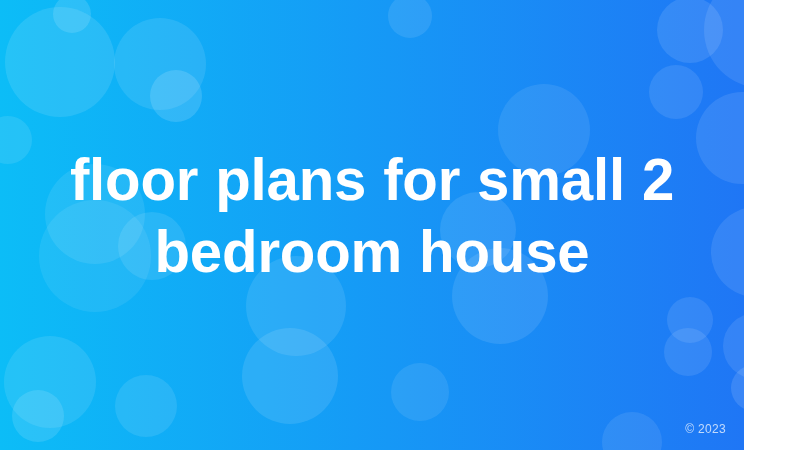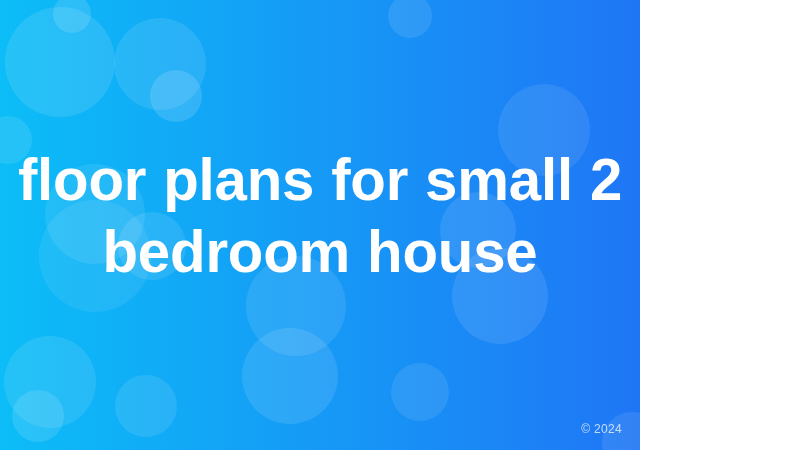--- a/index.html
+++ b/index.html
@@ -8,21 +8,21 @@
   }
   body {
     width: 800px;
     height: 450px;
     overflow: hidden;
     font-family: "Liberation Sans", sans-serif;
   }
 
   #banner {
     position: relative;
-    width: 640px;
+    width: 744px;
     height: 450px;
     overflow: hidden;
     background: linear-gradient(90deg, #0cbdf7 0%, #0fb4f7 18%, #14a0f6 42%, #1a8af6 68%, #1f76f5 100%);
   }
 
   
   #bokeh-layer {
     position: absolute;
     inset: 0;
     width: 100%;
@@ -110,15 +110,15 @@
       <div class="bubble" style="left: 664px; top: 328px; width: 48px; height: 48px; background: rgb(255, 255, 255); opacity: 0.1;"></div>
       <div class="bubble" style="left: 723px; top: 313px; width: 66px; height: 66px; background: rgb(255, 255, 255); opacity: 0.1;"></div>
       <div class="bubble" style="left: 731px; top: 365px; width: 46px; height: 46px; background: rgb(255, 255, 255); opacity: 0.12;"></div>
       <div class="bubble" style="left: 602px; top: 412px; width: 60px; height: 60px; background: rgb(255, 255, 255); opacity: 0.09;"></div>
     </div>
 
   <div id="title-block">
     <h1 id="headline">floor plans for small 2 bedroom house</h1>
   </div>
 
-  <div id="copyright">© 2024</div>
+  <div id="copyright">© 2023</div>
 
 </div>
 
 </body></html>

